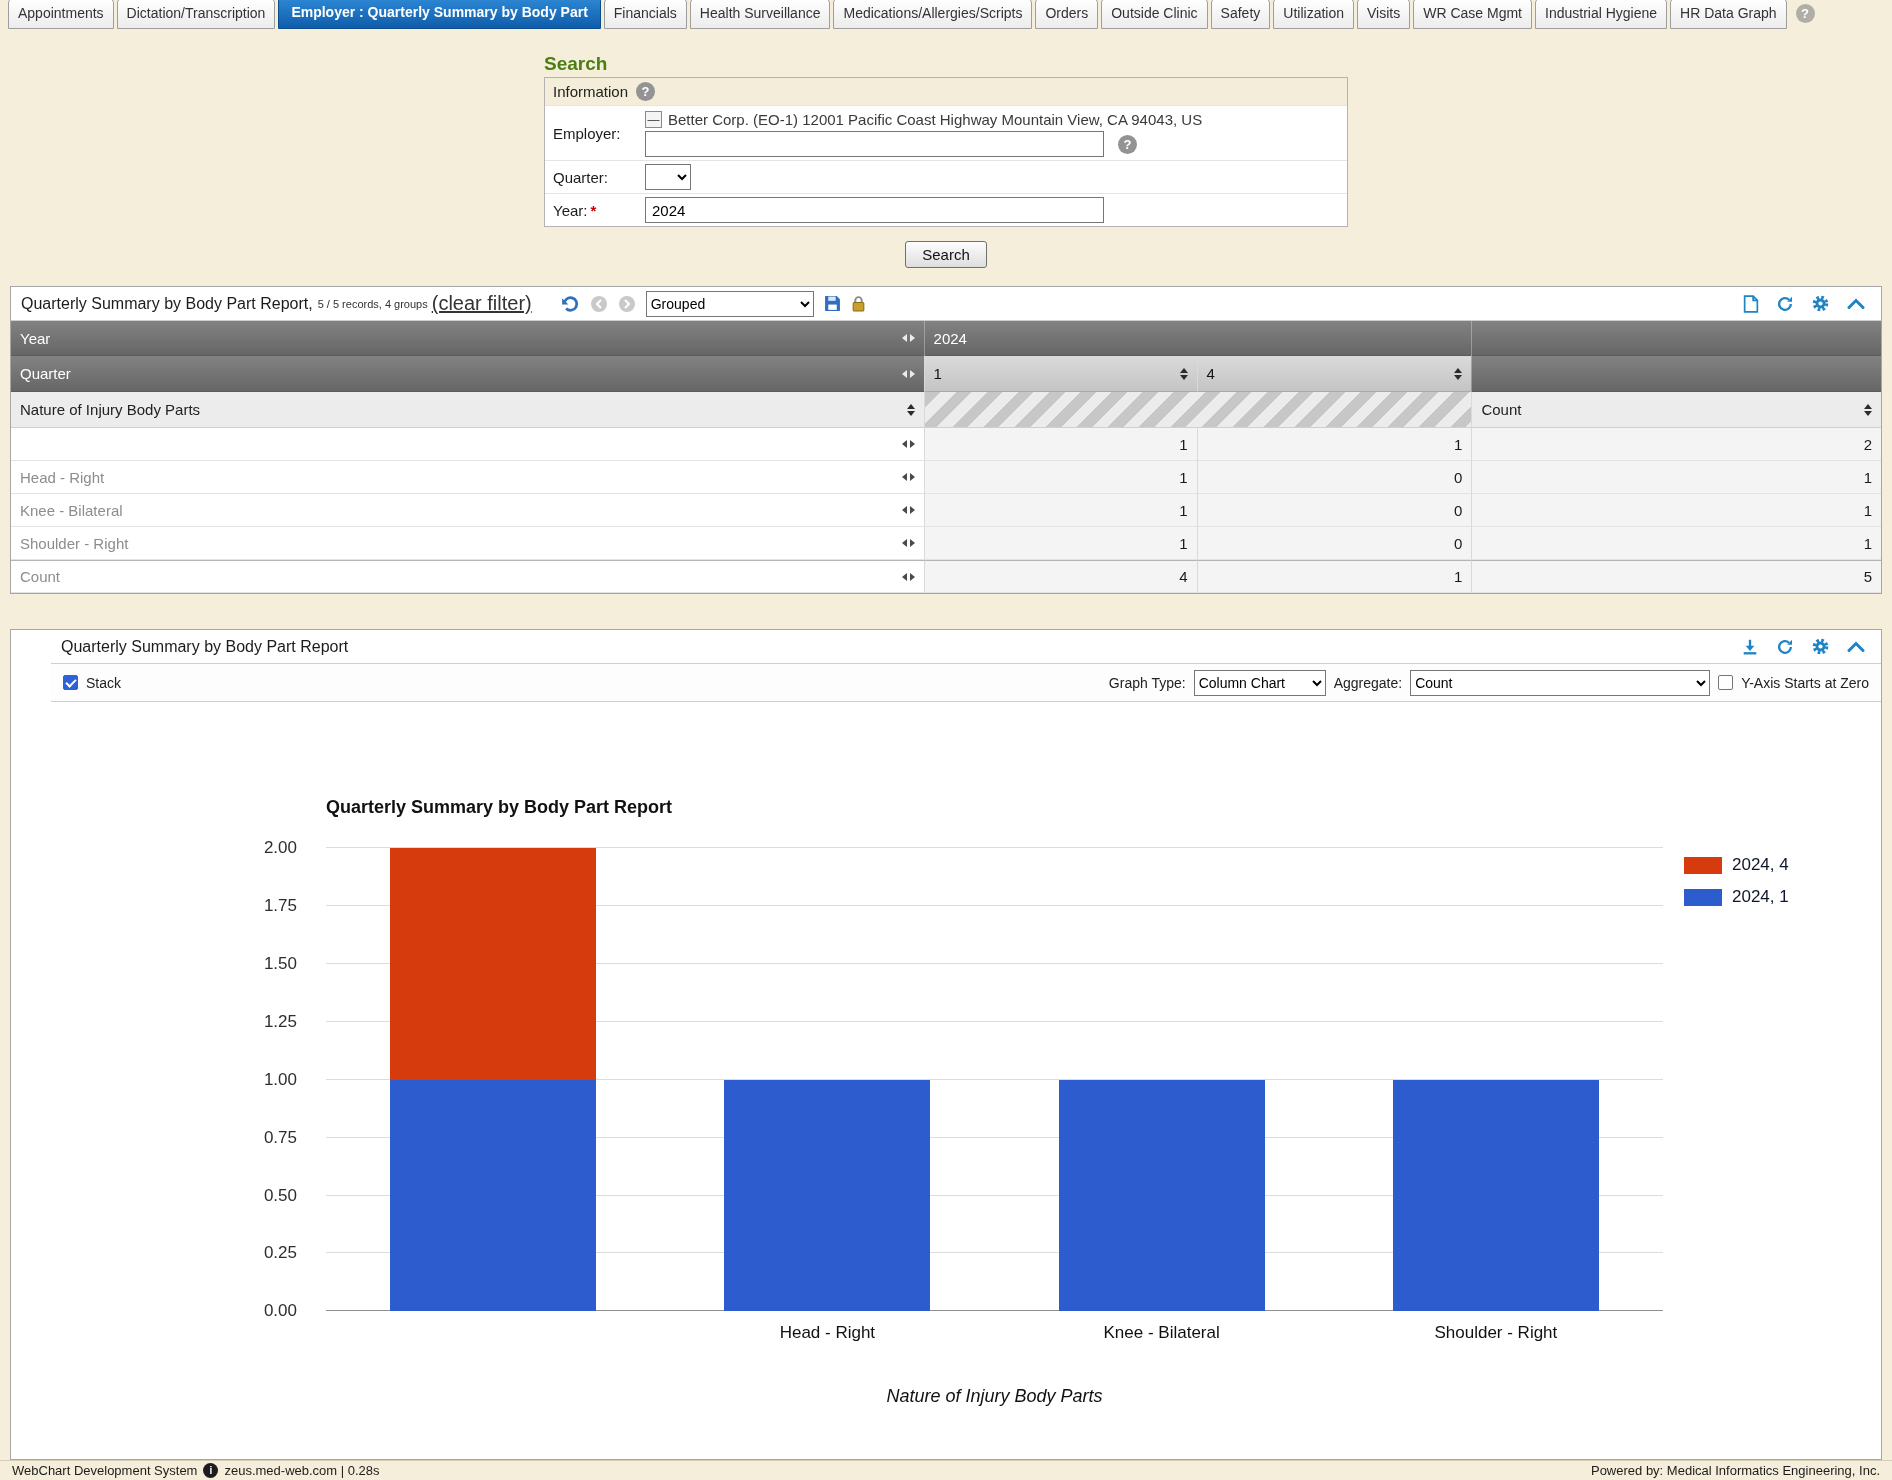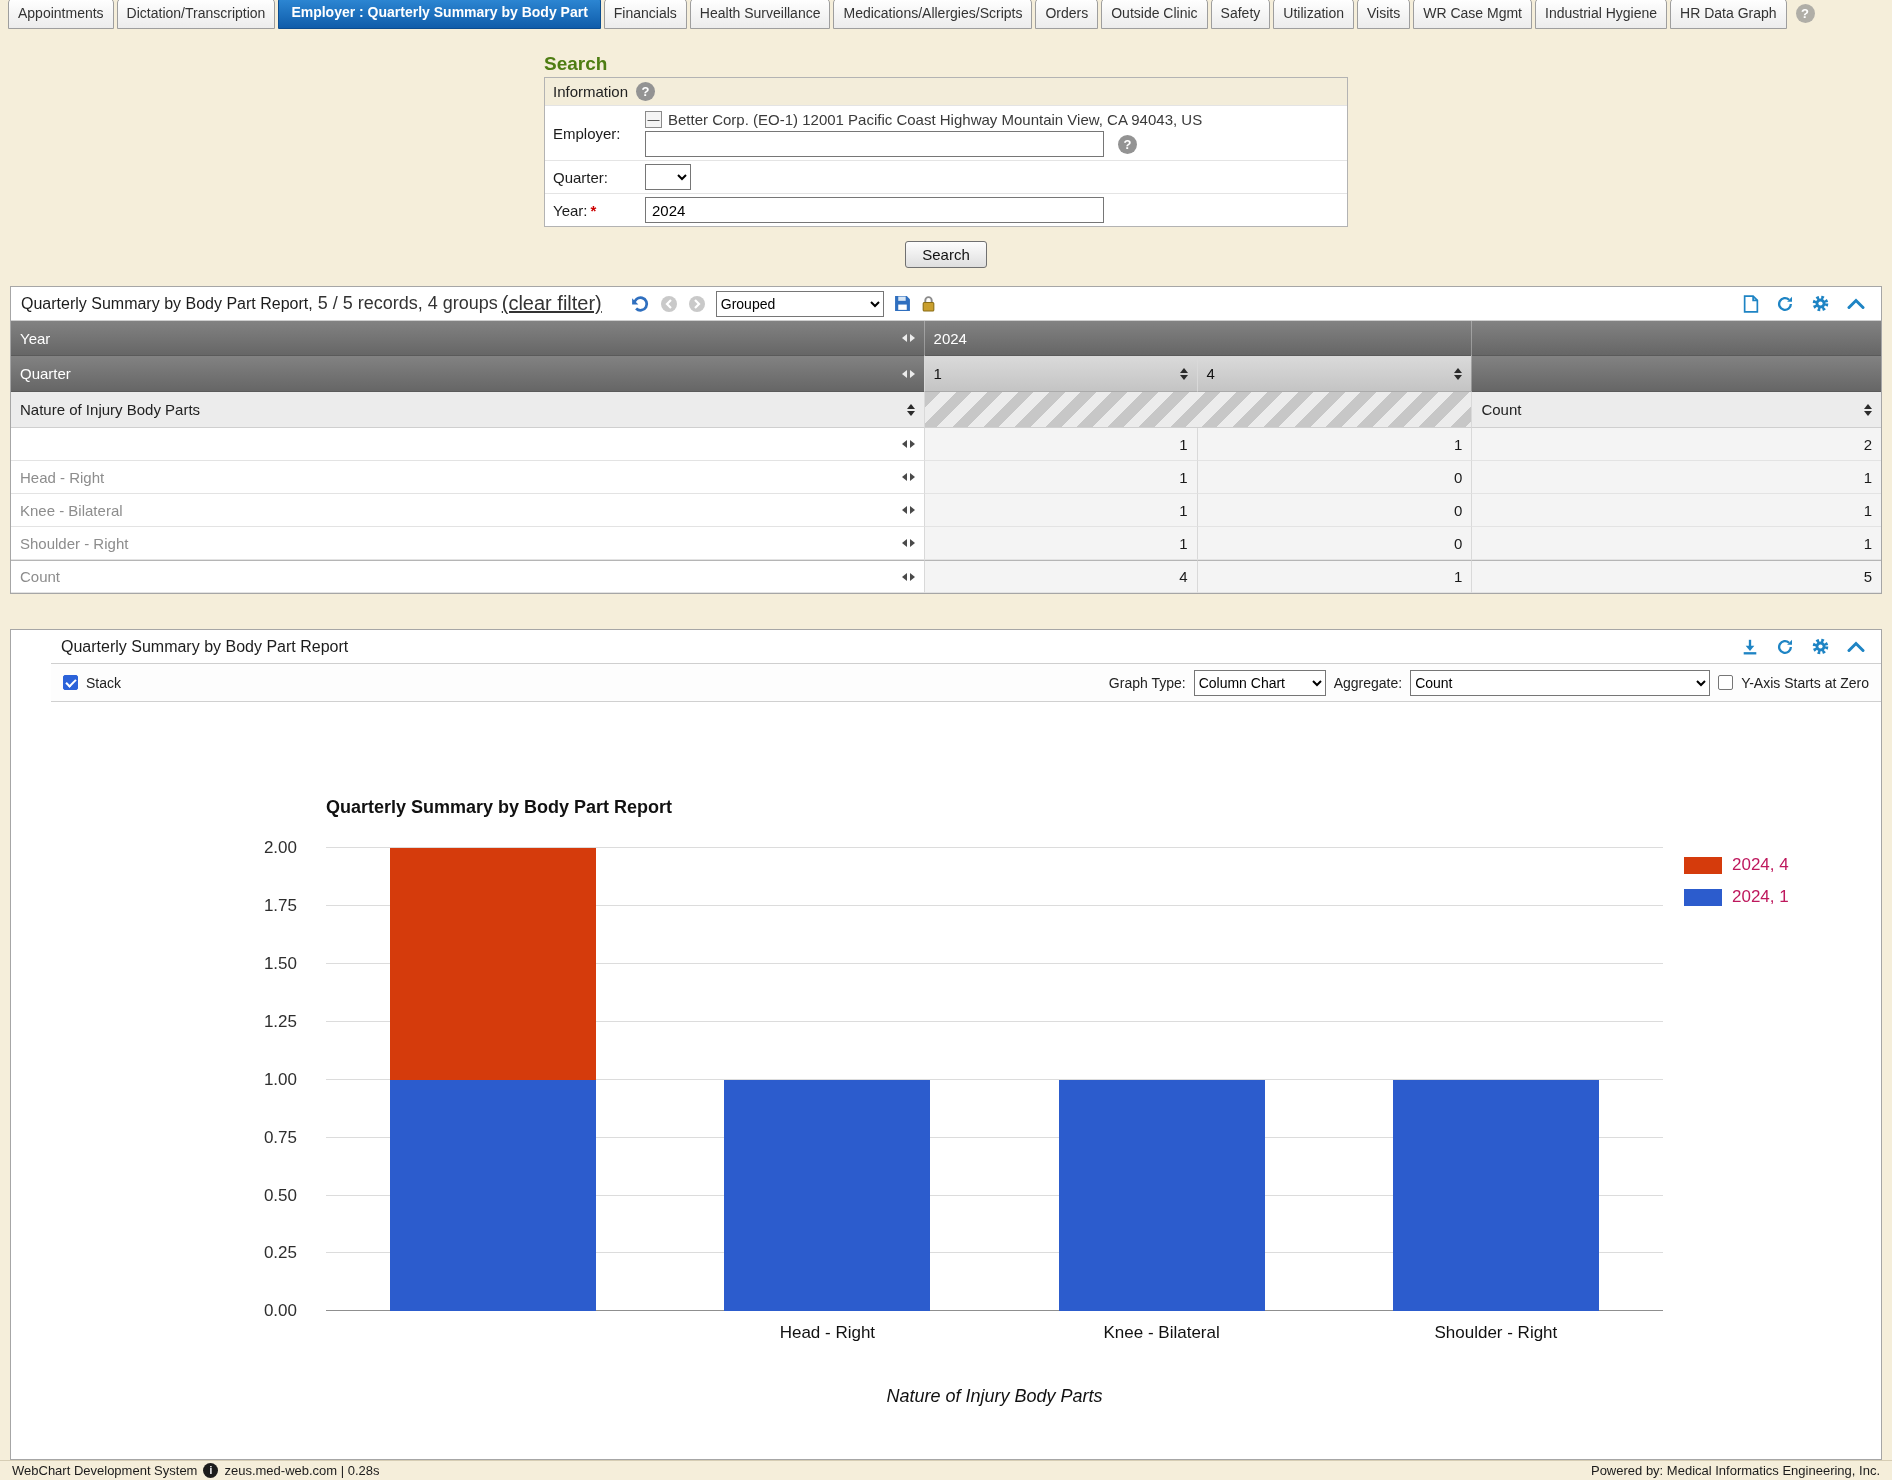--- a/index.html
+++ b/index.html
@@ -48,21 +48,21 @@
     font-size:15px; font-family:inherit; padding:4px 16px; border:1px solid #707070;
     background:linear-gradient(#fdfdfd,#dedede); border-radius:3px; cursor:pointer; color:#111;
   }
 
   
   .panel { margin:0 10px; border:1px solid #a6a6a6; background:#fff; }
   .panel1 { margin-top:18px; }
   .panel2 { margin-top:35px;padding-left:40px; }
   .phdr { height:34px; display:flex; align-items:center; padding:0 10px; border-bottom:1px solid #cfcfcf; background:#fff; }
   .ptitle { font-size:16px; font-weight:normal; color:#1c1c1c; white-space:nowrap; }
-  .precords { font-size:18px; color:#333; margin-left:5px; white-space:nowrap;text-align:center; }
+  .precords { font-size:11px; color:#333; margin-left:5px; white-space:nowrap;text-align:center; }
   .plink { font-size:20px; color:#333; text-decoration:underline; margin-left:4px; cursor:pointer; white-space:nowrap; }
   .hdr-tools { display:flex; align-items:center; gap:10px; margin-left:28px; }
   .hdr-right { margin-left:auto; display:flex; align-items:center; gap:17px; padding-right:6px; }
   .iconbtn { display:inline-flex; align-items:center; cursor:pointer; line-height:0; }
   .group-select { width:168px; }
 
   
   .trow { display:grid; grid-template-columns:48.8% 14.6% 14.7% 1fr; }
   .tc { display:flex; align-items:center; padding:0 9px; border-bottom:1px solid #e3e3e3; border-left:1px solid #d9d9d9; min-height:33px; font-size:15px; background:#fff; }
   .tc:first-child { border-left:none; }
@@ -107,21 +107,21 @@
   .gridline.axis { background:#8f8f8f; }
   .bar-col { position:absolute; bottom:0; height:100%; width:25%; display:flex; align-items:flex-end; justify-content:center; }
   .bar-col:nth-child(1){left:0;} .bar-col:nth-child(2){left:25%;} .bar-col:nth-child(3){left:50%;} .bar-col:nth-child(4){left:75%;}
   .bar-stack { width:61.6%; height:100%; display:flex; flex-direction:column-reverse; }
   .xlabels { position:absolute; left:275px; top:621px; width:1337px; display:flex; }
   .xcat { width:25%; text-align:center; font-size:17px; color:#111; }
   .xaxis-title { position:absolute; left:275px; top:684px; width:1337px; text-align:center; font-style:italic; font-size:18px; color:#111; }
   .legend { position:absolute; left:1633px; top:153px; }
   .legend-item { display:flex; align-items:center; gap:10px; margin-bottom:12px; }
   .sw { width:38px; height:17px; display:inline-block; flex:0 0 auto; }
-  .lt { font-size:17px; color:#be185d; }
+  .lt { font-size:17px; color:#0f172a; }
 
   
   .footer { margin-top:auto; height:28px; display:flex; align-items:center; justify-content:space-between; padding:0 12px; border-top:1px solid #d6cdb4; font-size:13px; color:#1c1c1c; }
   .footer-left { display:flex; align-items:center; gap:6px;justify-content:flex-end; }
   .infobadge { width:15px; height:15px; border-radius:50%; background:#1c1c1c; color:#fff; font-size:10px; font-weight:bold; display:inline-flex; align-items:center; justify-content:center; }
 </style>
 </head>
 <body>
 
 <div class="tabbar">

